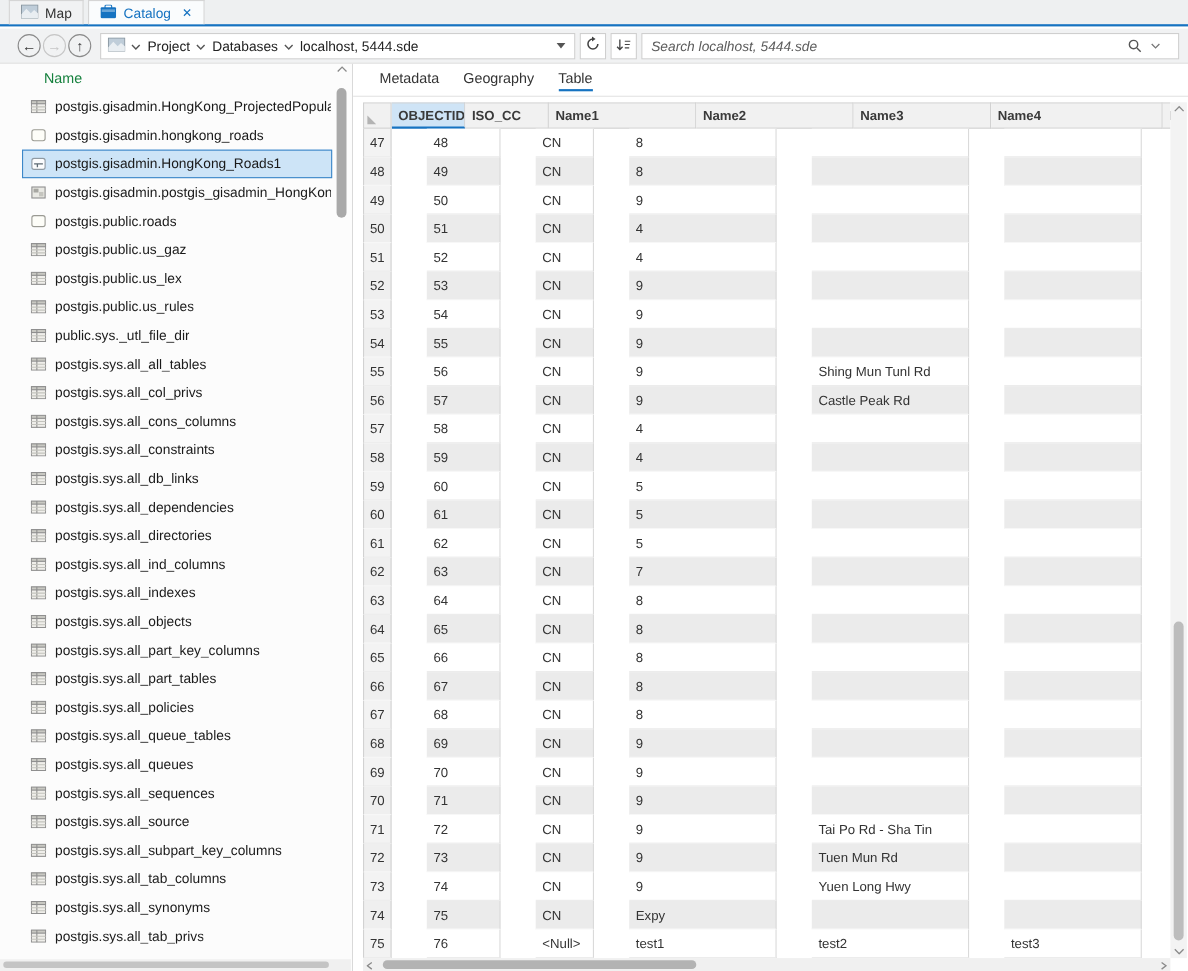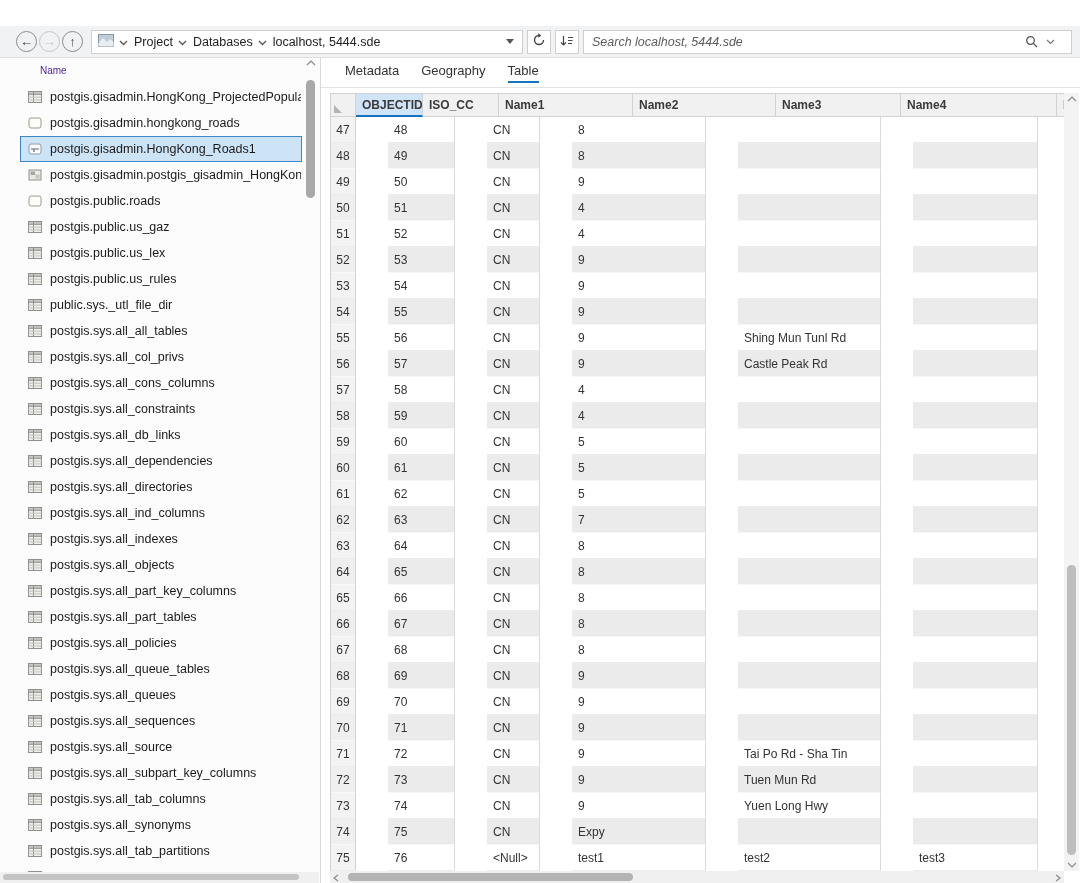--- a/index.html
+++ b/index.html
@@ -31,21 +31,21 @@
   .toolbtn { width:24px; height:24px; background:#fff; border:1px solid #cfcfcf; display:flex;
              align-items:center; justify-content:center; margin-left:4px; color:#444; font-size:14px; }
   .searchbox { flex:1; height:24px; margin-left:4px; background:#fff; border:1px solid #cfcfcf;
                display:flex; align-items:center; padding:0 8px; }
   .searchtext { flex:1; font-style:italic; font-size:12.5px; color:#5c5c5c; }
   .searchbox .sicon { margin-right:8px; display:flex; }
 
   
   .leftpanel { position:absolute; left:0; top:58px; width:321px; bottom:0; background:#fcfcfc;
                border-right:1px solid #d9d9d9; overflow:hidden; }
-  .name-header { height:26px; line-height:26px; padding-left:40px; font-size:10px; color:#4c1d95; }
+  .name-header { height:26px; line-height:26px; padding-left:40px; font-size:13px; color:#15803d; }
   .tree-item { height:26px; display:flex; align-items:center; gap:8px; margin:0 18px 0 20px;
                padding-left:7px; font-size:12.5px; color:#1a1a1a; white-space:nowrap; overflow:hidden;
                border:1px solid transparent; }
   .tree-item.selected { background:#cde4f7; border-color:#3c87c8; }
   .tree-item .icon { display:flex; flex:none; }
   .tree-item .lbl { overflow:hidden; white-space:nowrap; }
   .tree-vscroll { position:absolute; right:3px; top:2px; width:13px; height:300px; }
   .tree-vscroll .thumb { position:absolute; left:2px; top:20px; width:9px; height:118px; background:#a9a9a9; border-radius:5px; }
   .tree-hscroll { position:absolute; left:0; right:1px; bottom:0; height:11px; background:#f0f0f0; }
   .tree-hscroll .thumb { position:absolute; left:3px; top:2px; width:296px; height:6px; background:#c4c4c4; border-radius:3px; }
@@ -79,20 +79,38 @@
   .vscroll { position:absolute; right:1px; top:35px; width:15px; bottom:12px; background:#f3f3f3; }
   .vscroll .thumb { position:absolute; left:3px; bottom:16px; width:9px; height:290px; background:#bdbdbd; border-radius:5px; }
   .hscroll { position:absolute; left:9px; right:16px; bottom:0; height:12px; background:#f0f0f0; }
   .hscroll .thumb { position:absolute; left:18px; top:2px; width:285px; height:8px; background:#b3b3b3; border-radius:4px; }
 </style>
 </head>
 <body>
 
 <div id="app">
 
+  <div class="tabbar">
+    <div class="tab">
+      <span class="icon"><svg width="16" height="13">
+            <rect x="0.5" y="0.5" width="15" height="12" fill="#bfcdd9" stroke="#8a97a1"></rect>
+            <path d="M0.5 9 L5 4 L9 8 L12 5 L15.5 8 V12.5 H0.5 Z" fill="#e9eef2"></path>
+          </svg></span>
+      <span>Map</span>
+    </div>
+    <div class="tab active">
+      <span class="icon"><svg width="15" height="13">
+            <rect x="4.5" y="0.5" width="6" height="4" rx="1" fill="none" stroke="#1673c1"></rect>
+            <rect x="0.5" y="2.5" width="14" height="10" rx="1" fill="#1673c1"></rect>
+            <rect x="1.5" y="4.5" width="12" height="2.4" fill="#6aa6d8"></rect>
+          </svg></span>
+      <span>Catalog</span>
+      <span class="tabclose">✕</span>
+    </div>
+  </div>
 
   <div class="toolbar">
     <div class="navbtn">←</div>
     <div class="navbtn disabled">→</div>
     <div class="navbtn">↑</div>
 
     <div class="addressbar">
       <span class="crumb">
         <span class="icon"><svg width="16" height="13">
               <rect x="0.5" y="0.5" width="15" height="12" fill="#bfcdd9" stroke="#8a97a1"></rect>
@@ -490,32 +508,20 @@
         <div class="tree-item">
           <span class="icon">
             <svg width="14" height="12">
               <rect x="0.5" y="0.5" width="13" height="11" fill="#efeeea" stroke="#8f8f8f"></rect>
               <rect x="0.5" y="0.5" width="13" height="2.8" fill="#c8c8c2" stroke="#8f8f8f"></rect>
               <line x1="5.5" y1="0.5" x2="5.5" y2="11.5" stroke="#8f8f8f"></line>
               <line x1="0.5" y1="6.2" x2="13.5" y2="6.2" stroke="#c3c3bd"></line>
               <line x1="0.5" y1="8.9" x2="13.5" y2="8.9" stroke="#c3c3bd"></line>
             </svg>
           </span>
-          <span class="lbl">postgis.sys.all_tab_partitions</span>
-        </div>
-        <div class="tree-item">
-          <span class="icon">
-            <svg width="14" height="12">
-              <rect x="0.5" y="0.5" width="13" height="11" fill="#efeeea" stroke="#8f8f8f"></rect>
-              <rect x="0.5" y="0.5" width="13" height="2.8" fill="#c8c8c2" stroke="#8f8f8f"></rect>
-              <line x1="5.5" y1="0.5" x2="5.5" y2="11.5" stroke="#8f8f8f"></line>
-              <line x1="0.5" y1="6.2" x2="13.5" y2="6.2" stroke="#c3c3bd"></line>
-              <line x1="0.5" y1="8.9" x2="13.5" y2="8.9" stroke="#c3c3bd"></line>
-            </svg>
-          </span>
           <span class="lbl">postgis.sys.all_tab_privs</span>
         </div>
       </div>
     <div class="tree-vscroll">
       <span class="scroll-arrow" style="left:2px;top:0;">
           <svg width="10" height="6">
             <polyline points="1,5 5,1 9,5" fill="none" stroke="#8a8a8a" stroke-width="1.2"></polyline>
           </svg>
         </span>
       <div class="thumb"></div>

